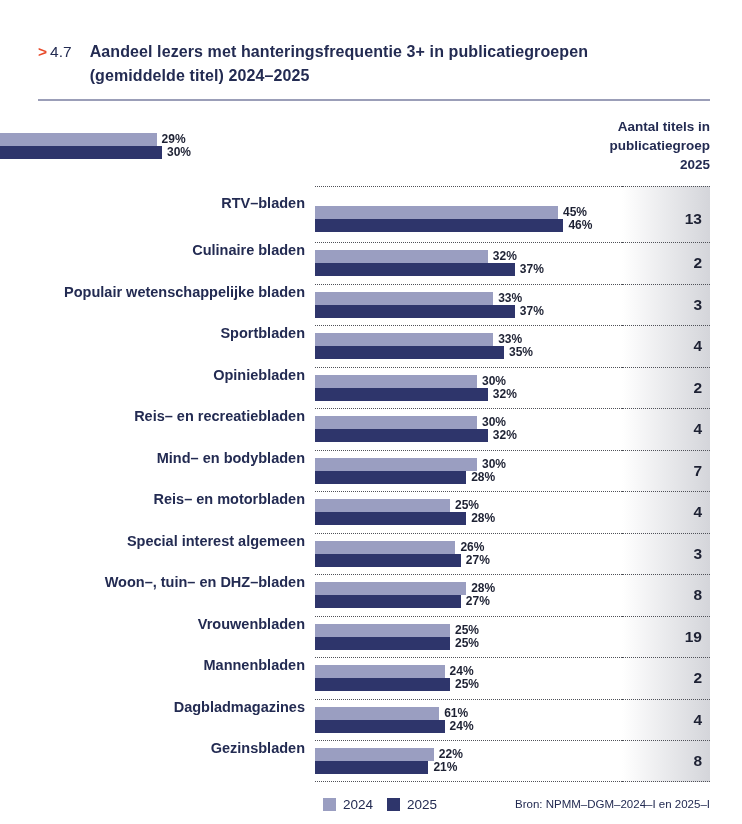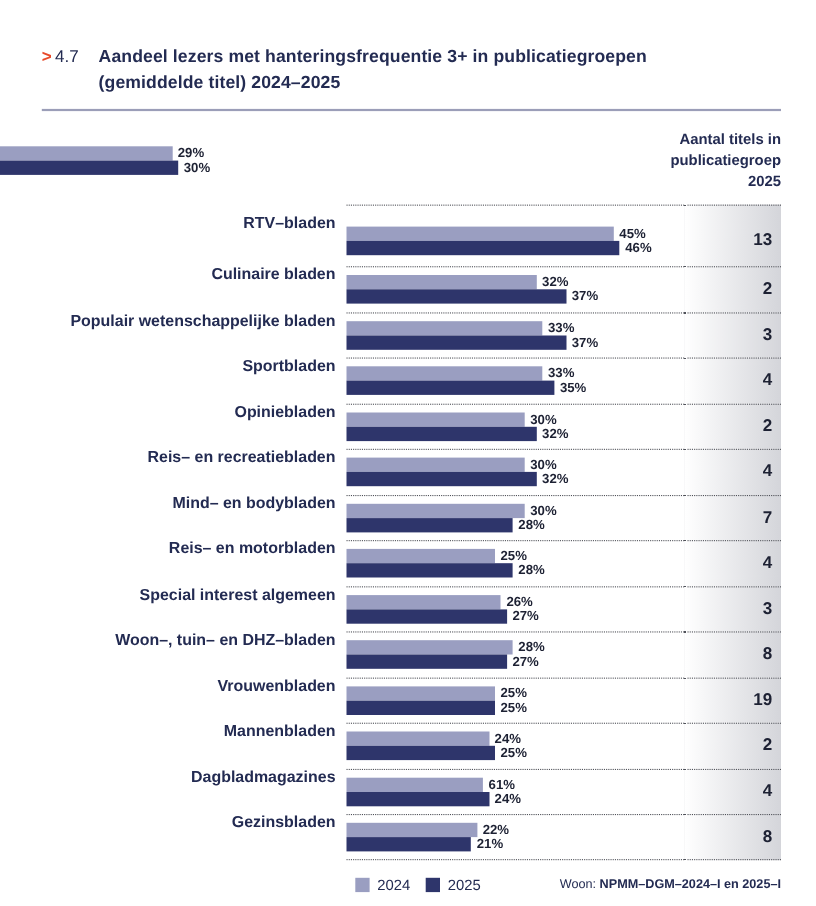--- a/index.html
+++ b/index.html
@@ -77,21 +77,21 @@
   
   .footer{
     display:flex;align-items:center;margin:15px 32px 0 315px;
   }
   .legend{display:flex;align-items:center;padding-left:8px;}
   .legend-item{display:flex;align-items:center;margin-right:14px;}
   .legend-swatch{width:13px;height:13px;margin-right:7px;flex:0 0 auto;}
   .legend-label{font-size:13.5px;color:var(--navy);}
   .footer-spacer{flex:1 1 auto;}
   .source{font-size:11.5px;color:var(--navy);white-space:nowrap;}
-  .source .src-bold{font-weight:bold;}
+  .source .src-bold{font-weight:normal;}
 </style>
 </head>
 <body>
 
 <div class="title-block">
   <span class="marker">&gt;</span>
   <span class="section-num">4.7</span>
   <div class="title-text">
     <div>Aandeel lezers met hanteringsfrequentie 3+ in publicatiegroepen</div>
     <div>(gemiddelde titel) 2024–2025</div>
@@ -322,16 +322,16 @@
       <span class="legend-swatch" style="background:var(--bar_2024);"></span>
       <span class="legend-label">2024</span>
     </div>
     <div class="legend-item">
       <span class="legend-swatch" style="background:var(--bar_2025);"></span>
       <span class="legend-label">2025</span>
     </div>
   </div>
   <div class="footer-spacer"></div>
   <div class="source">
-    <span>Woon:</span>
+    <span>Bron:</span>
     <span class="src-bold">NPMM–DGM–2024–I en 2025–I</span>
   </div>
 </div>
 
 </body></html>

